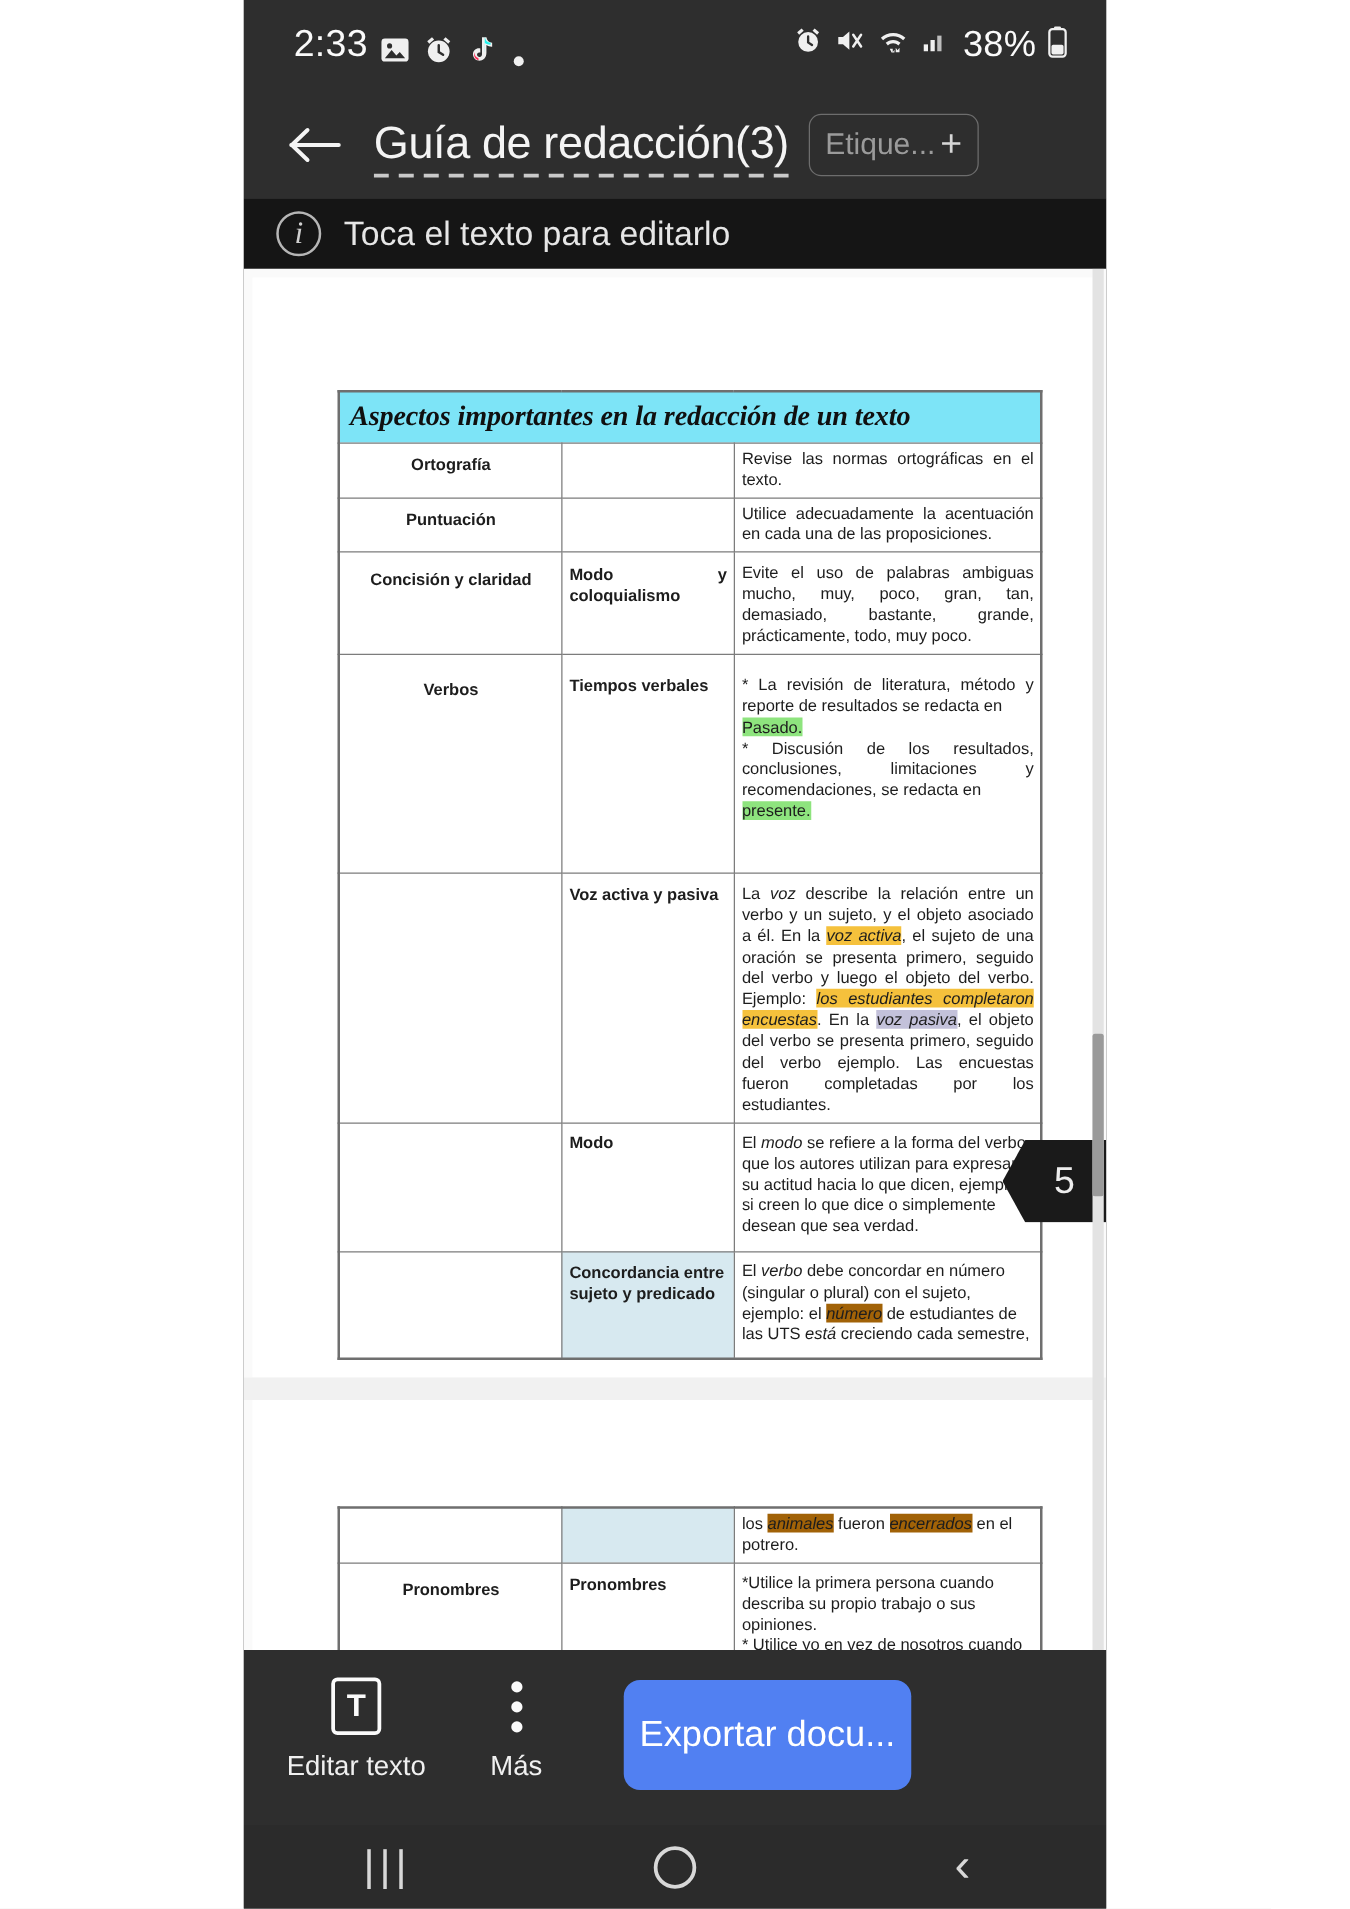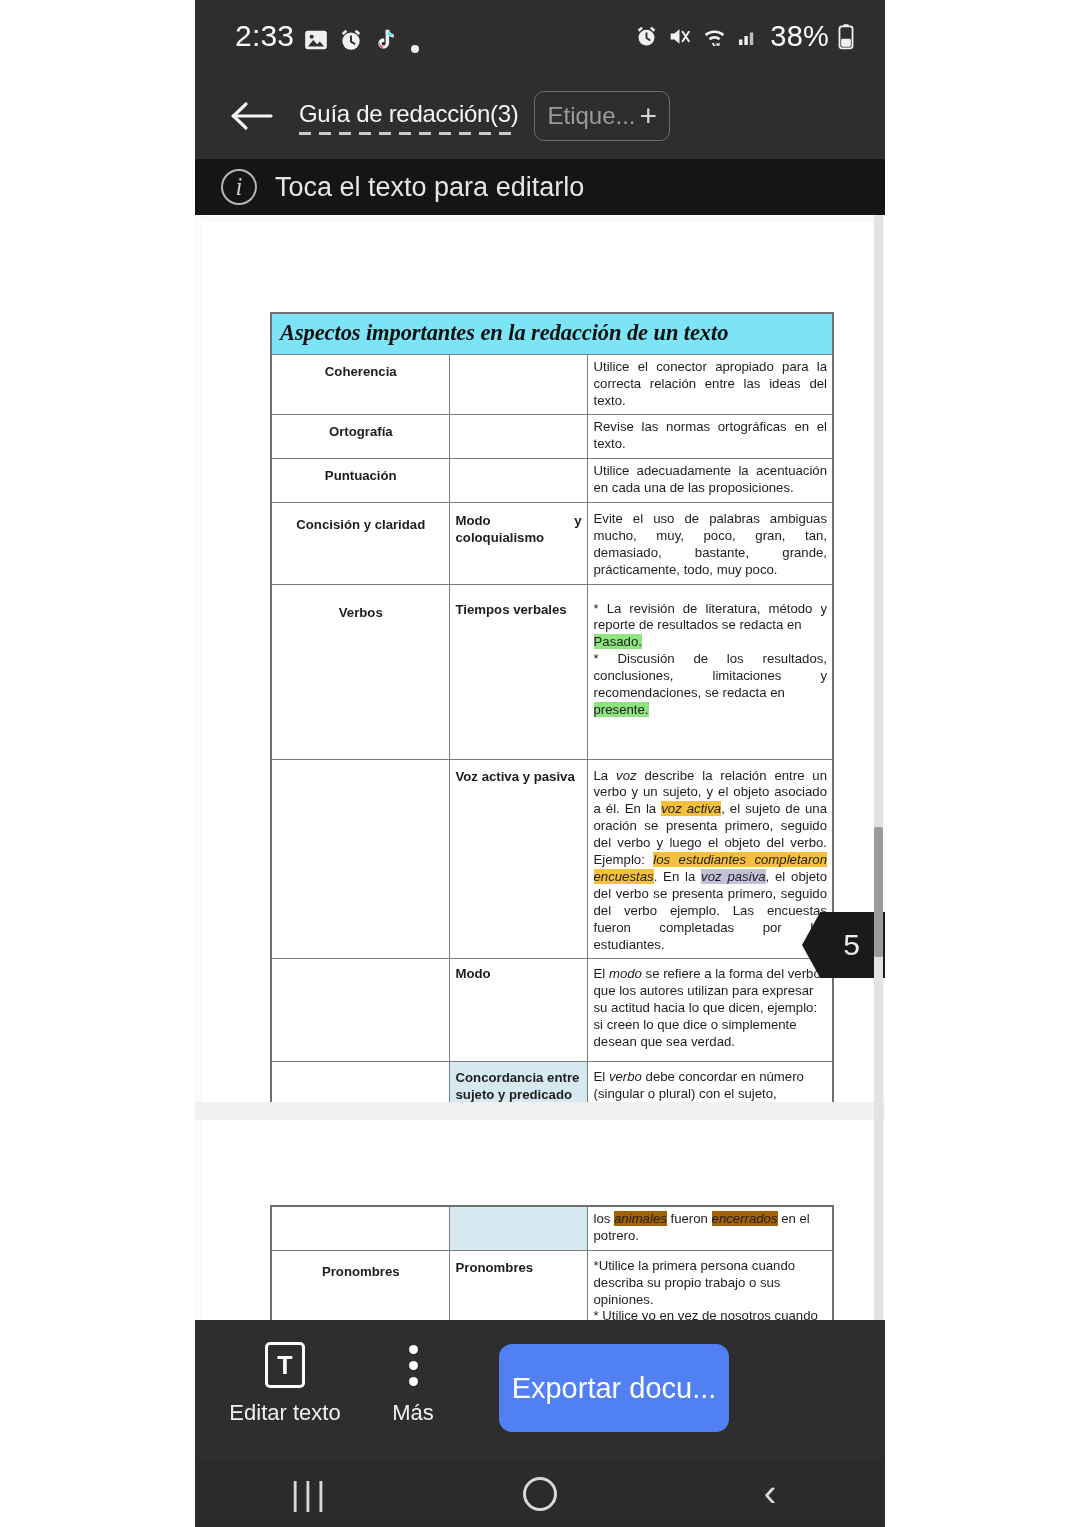--- a/index.html
+++ b/index.html
@@ -22,36 +22,36 @@
   
   .statusbar {
     position: relative; height: 72px;
     background: #2e2e2e;
     display: flex; align-items: center;
     padding: 0 30px 0 40px;
     color: #f2f2f2;
   }
   .sb-left { display: flex; align-items: flex-end; gap: 9px; flex: 1; }
   .sb-time { font-size: 30px; letter-spacing: .2px; font-weight: 400; color:#fafafa;}
-  .sb-right { display: flex; align-items: center; gap: 8px; }
+  .sb-right { display: flex; gap: 8px; }
   .sb-pct { font-size: 29px; color: #fafafa; margin-left: 2px; letter-spacing: .2px;}
   .ico { display: inline-block; line-height: 0; }
   .dot-small { width: 8px; height: 8px; border-radius: 50%; background: #f0f0f0; display:inline-block; margin-left:4px;}
 
   
   .appbar {
     position: relative; height: 87px;
     background: #2e2e2e;
     display: flex; align-items: center;
     padding: 0 24px 0 30px;
   }
   .back-arrow { width: 54px; height: 54px; display:flex; align-items:center; justify-content:center; cursor:pointer;}
   .doc-title-wrap { position: relative; margin-left: 20px; padding-bottom: 4px; }
   .doc-title {
-    font-size: 24px; color: #f4f4f4; white-space: nowrap;
+    font-size: 36px; color: #f4f4f4; white-space: nowrap;
     letter-spacing: -0.3px;
   }
   .dashed-underline {
     position: absolute; left: 0; right: 0; bottom: -3px; height: 3px;
     background-image: linear-gradient(to right, #c9c9c9 0 12px, transparent 12px 20px);
     background-size: 20px 3px;
   }
   .tag-btn {
     margin-left: 16px;
     border: 1.5px solid #6d6d6d; border-radius: 10px;
@@ -311,25 +311,20 @@
               <col class="col-b">
               <col class="col-c">
             </colgroup>
           <tbody>
             <tr>
               <td class="hdr-cell" colspan="3">
                 <span class="hdr-text">Aspectos importantes en la redacción de un texto</span>
               </td>
             </tr>
 
-            <tr>
-              <td class="cat">Coherencia</td>
-              <td></td>
-              <td class="body-cell just">Utilice el conector apropiado para la correcta relación entre las ideas del texto.</td>
-            </tr>
 
             <tr>
               <td class="cat">Ortografía</td>
               <td></td>
               <td class="body-cell just">Revise las normas ortográficas en el texto.</td>
             </tr>
 
             <tr>
               <td class="cat">Puntuación</td>
               <td></td>

